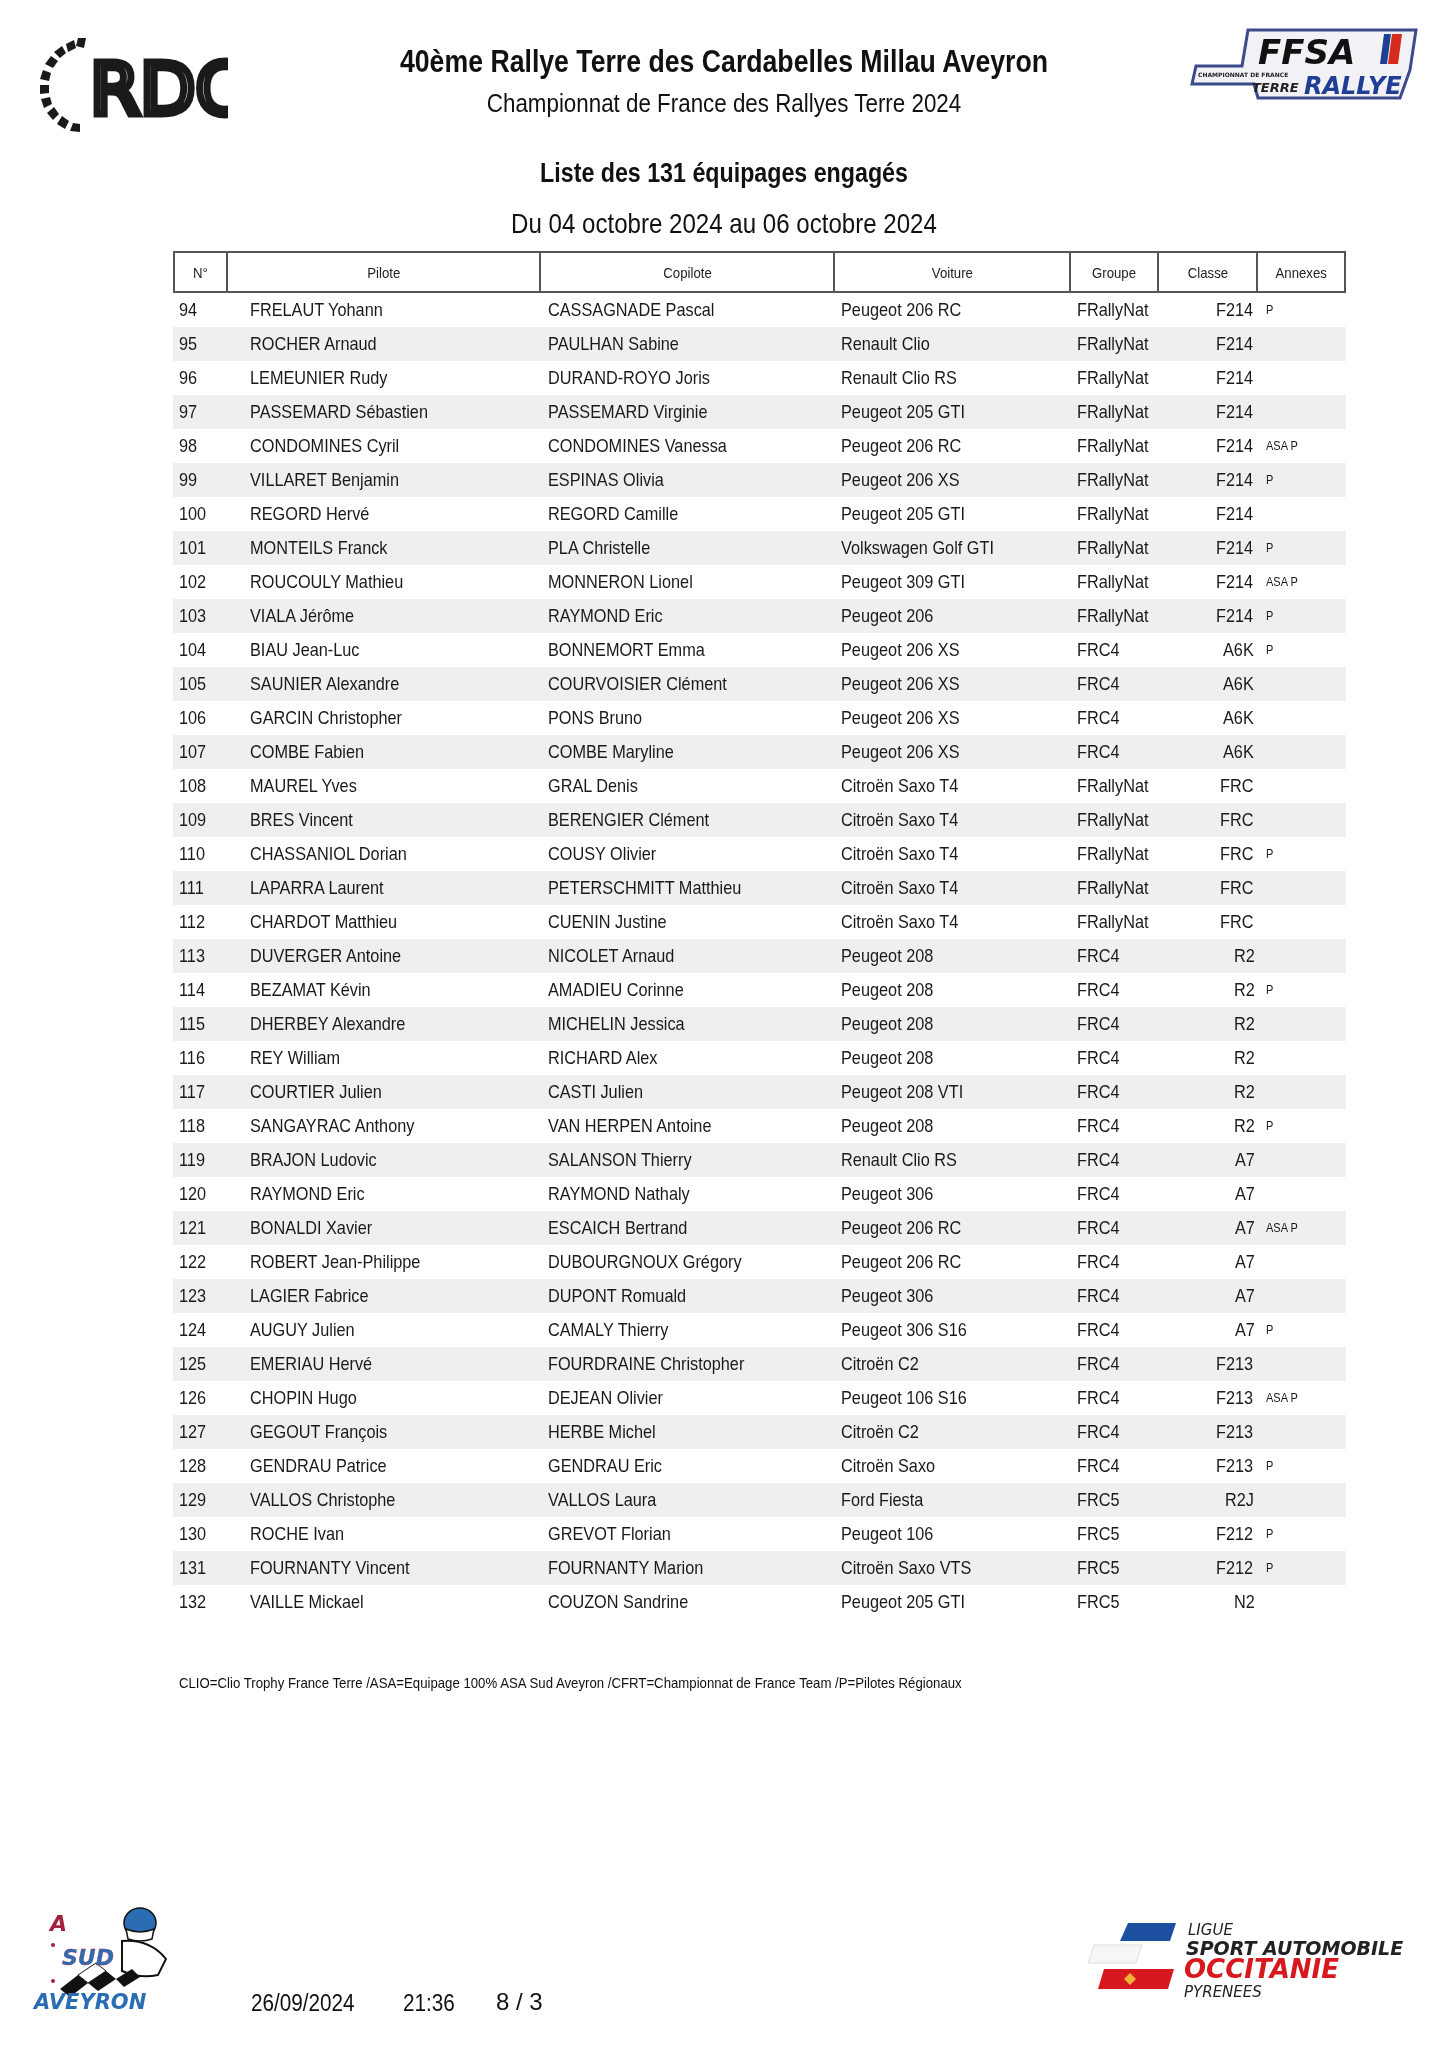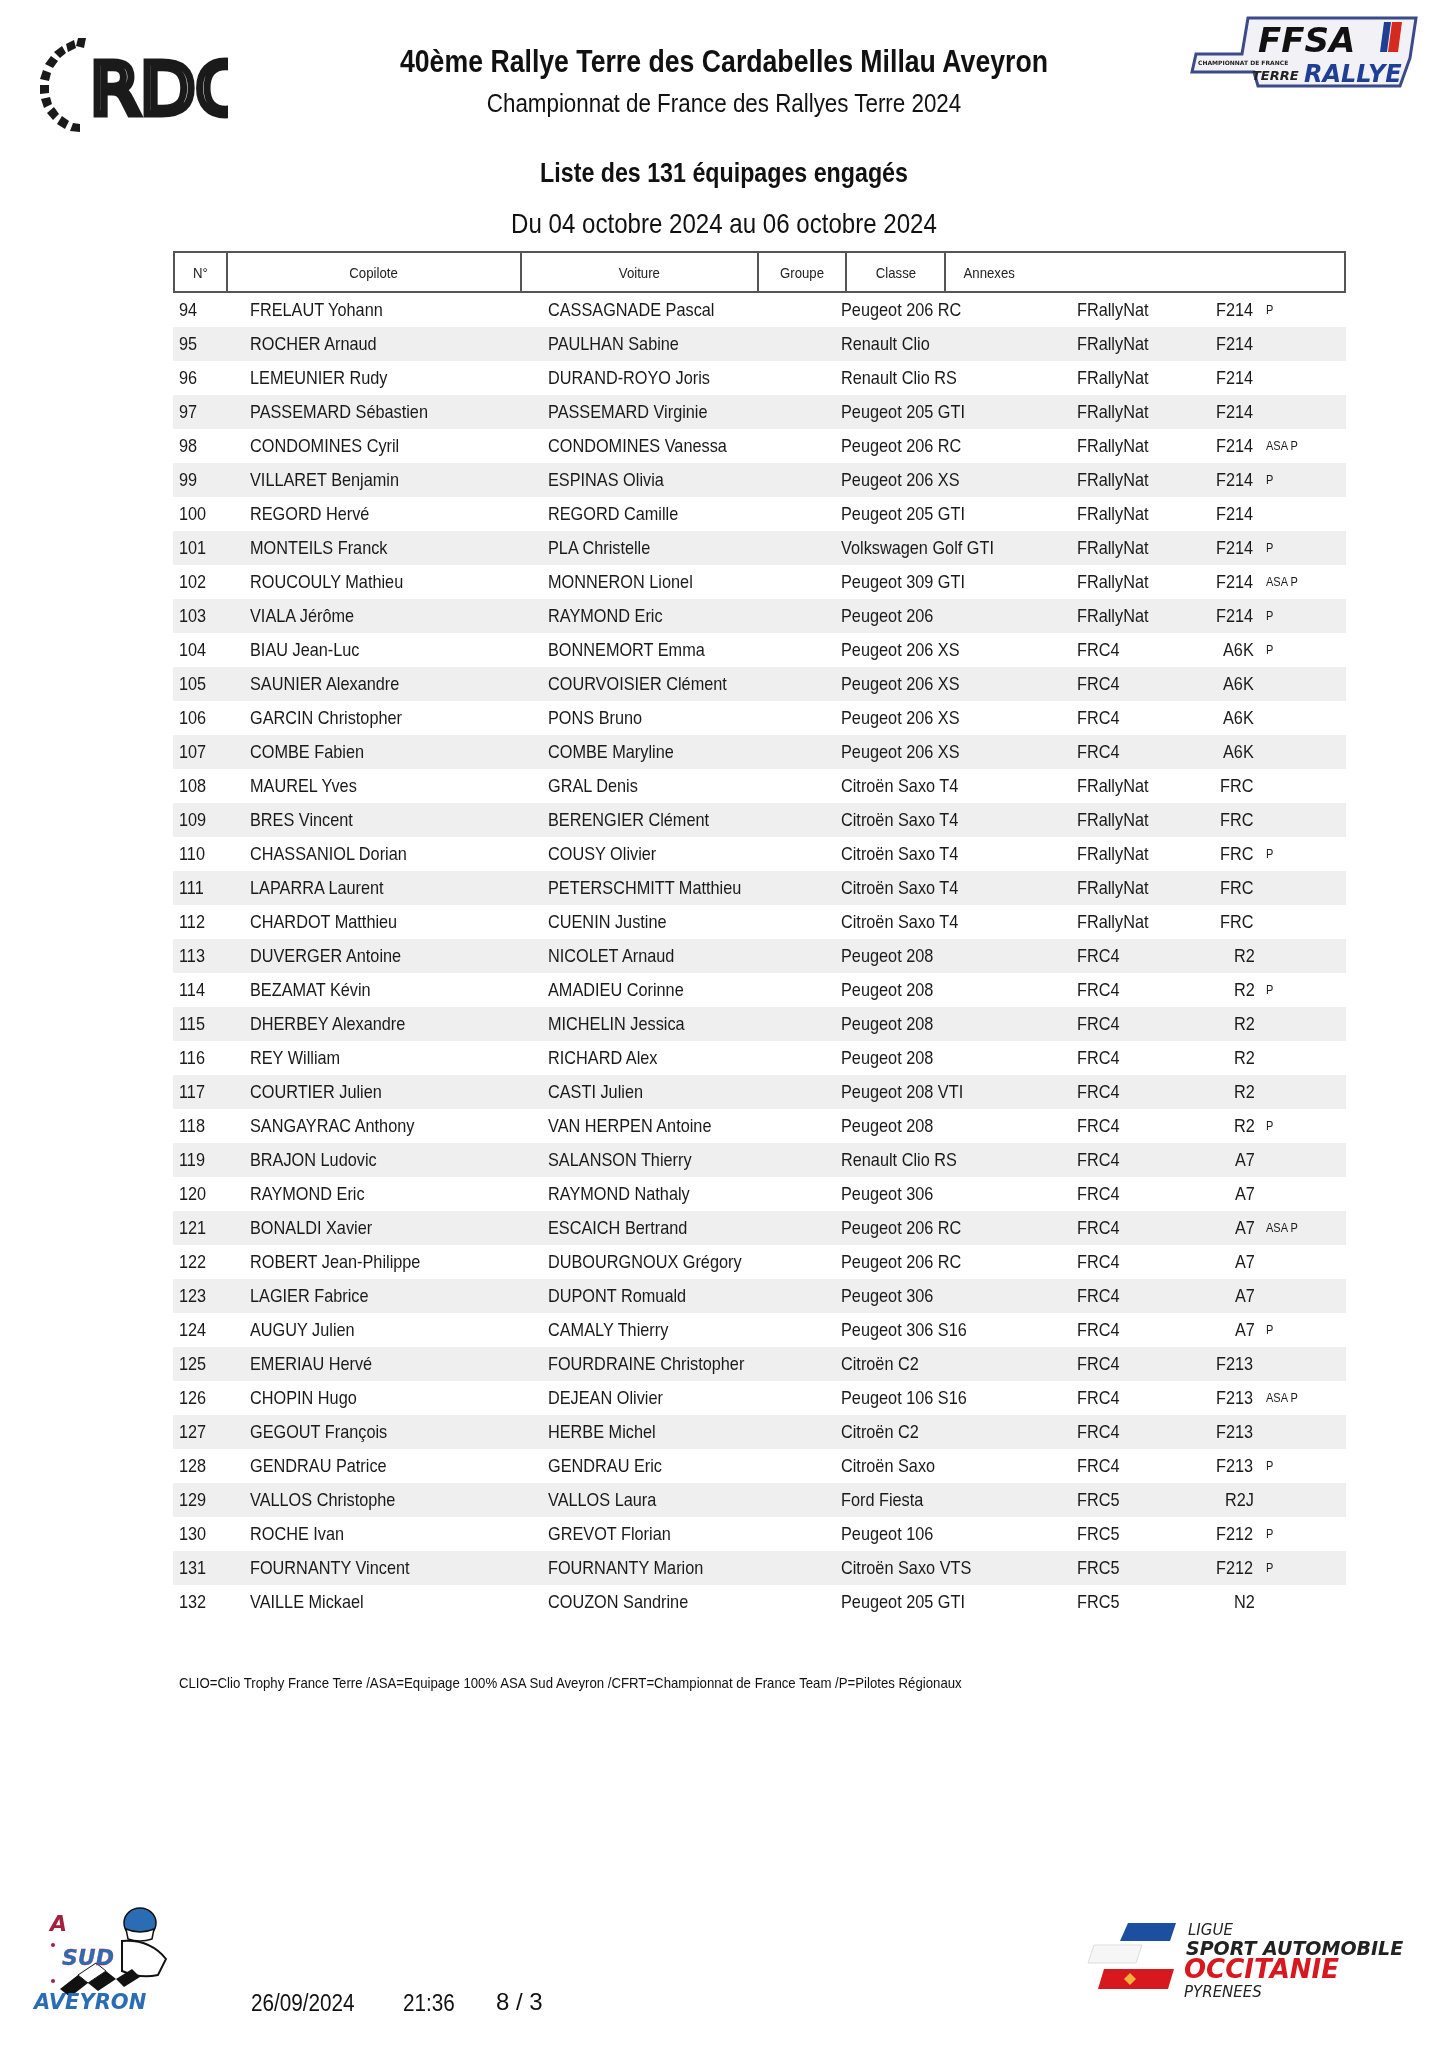--- a/index.html
+++ b/index.html
@@ -2,21 +2,21 @@
 <html><head>
 <meta charset="utf-8">
 <style>
   html, body { margin: 0; padding: 0; background: #ffffff; }
   body { width: 1448px; height: 2048px; position: relative; overflow: hidden;
          font-family: "Liberation Sans", sans-serif; color: #111; }
   .abs { position: absolute; }
 
   
   #rdc-logo { left: 38px; top: 36px; width: 190px; height: 96px; }
-  #ffsa-logo { left: 1188px; top: 16px; width: 230px; height: 76px; }
+  #ffsa-logo { left: 1188px; top: 28px; width: 230px; height: 76px; }
 
   .title { left: 0; width: 1448px; text-align: center; transform: scaleX(0.86); transform-origin: 724px 0; }
   #main-title { top: 44px; font-size: 31px; font-weight: bold; }
   #subtitle { top: 88px; font-size: 26px; }
   #list-title { top: 158px; font-size: 27px; font-weight: bold; }
   #date-range { top: 208px; font-size: 28px; }
 
   
   #table { left: 173px; top: 251px; width: 1173px; }
   .hdr { display: flex; height: 42px; border: 2px solid #555; box-sizing: border-box; }
@@ -82,20 +82,23 @@
 
 <div id="main-title" class="abs title">40ème Rallye Terre des Cardabelles Millau Aveyron</div>
 <div id="subtitle" class="abs title">Championnat de France des Rallyes Terre 2024</div>
 <div id="list-title" class="abs title">Liste des 131 équipages engagés</div>
 <div id="date-range" class="abs title">Du 04 octobre 2024 au 06 octobre 2024</div>
 
 <div id="table" class="abs">
   <div class="hdr">
     <div class="c0">
         <span class="t">N°</span>
+      </div>
+    <div class="c1">
+        <span class="t">Pilote</span>
       </div>
     <div class="c2">
         <span class="t">Copilote</span>
       </div>
     <div class="c3">
         <span class="t">Voiture</span>
       </div>
     <div class="c4">
         <span class="t">Groupe</span>
       </div>

